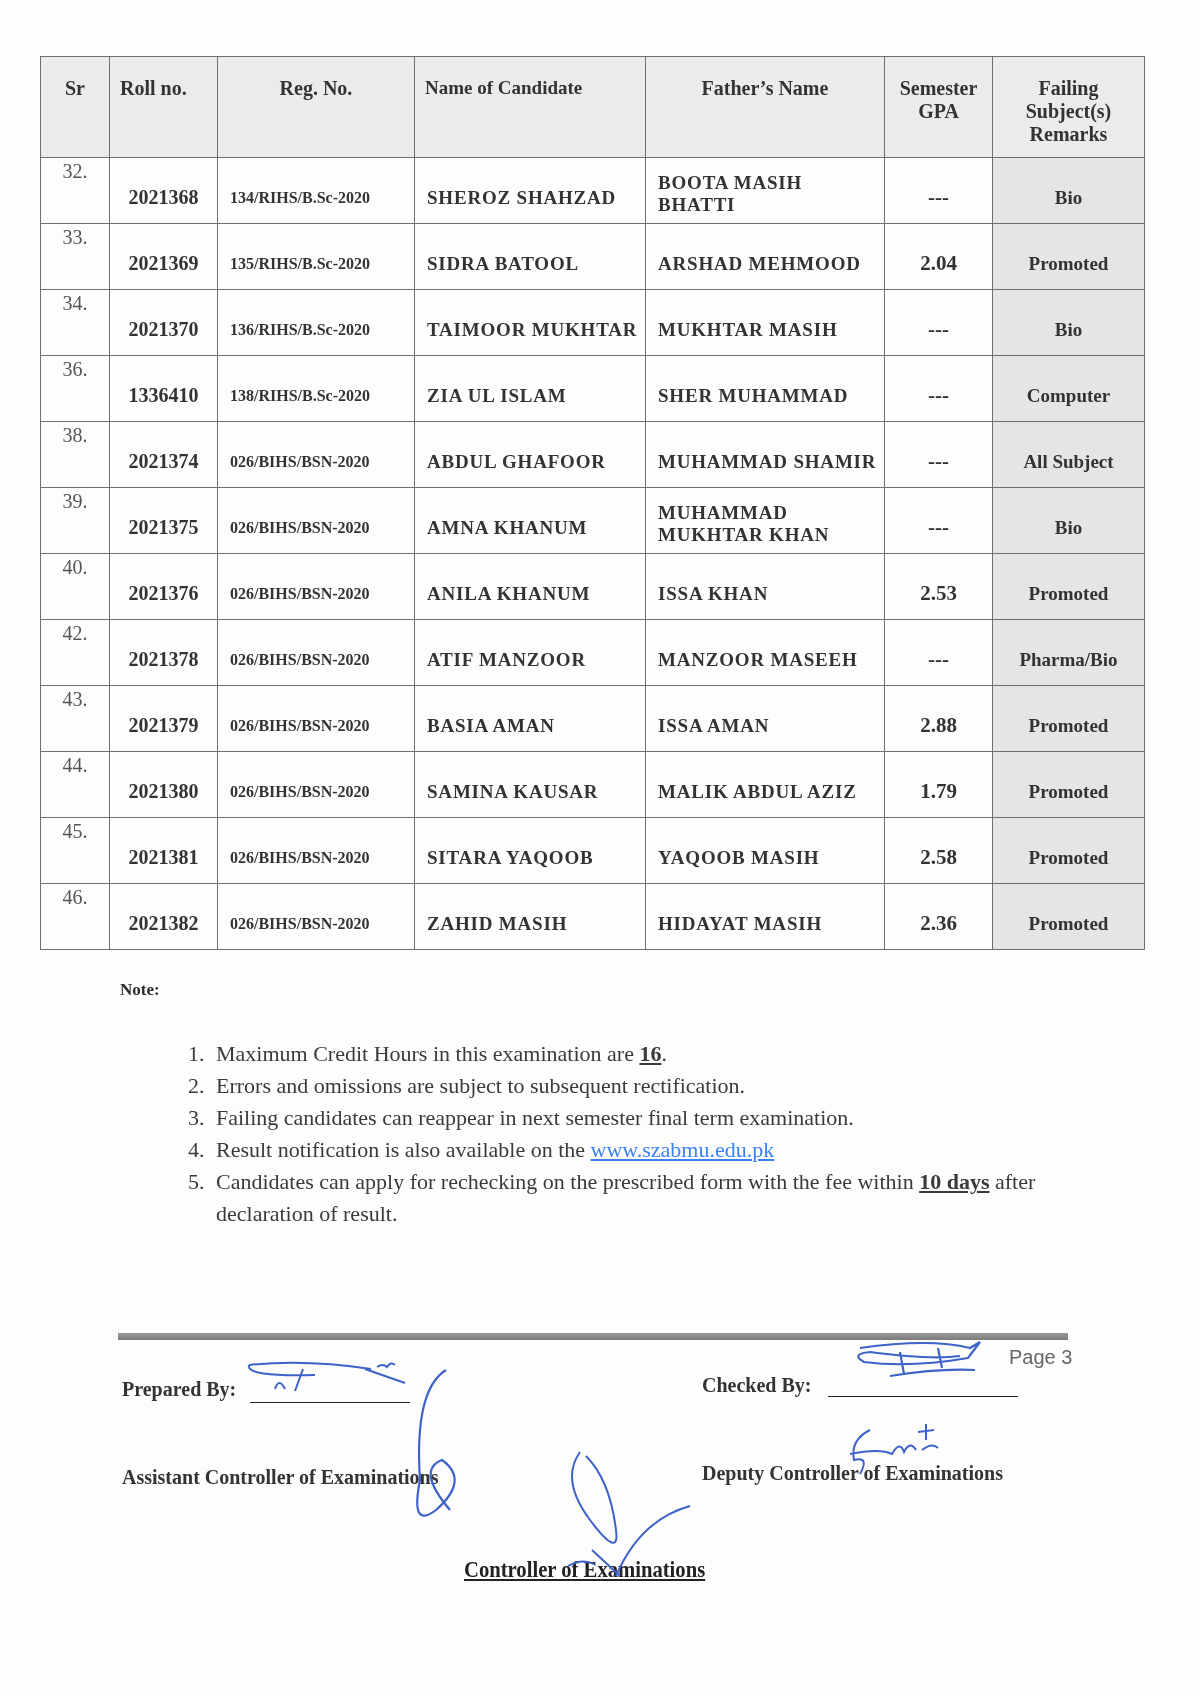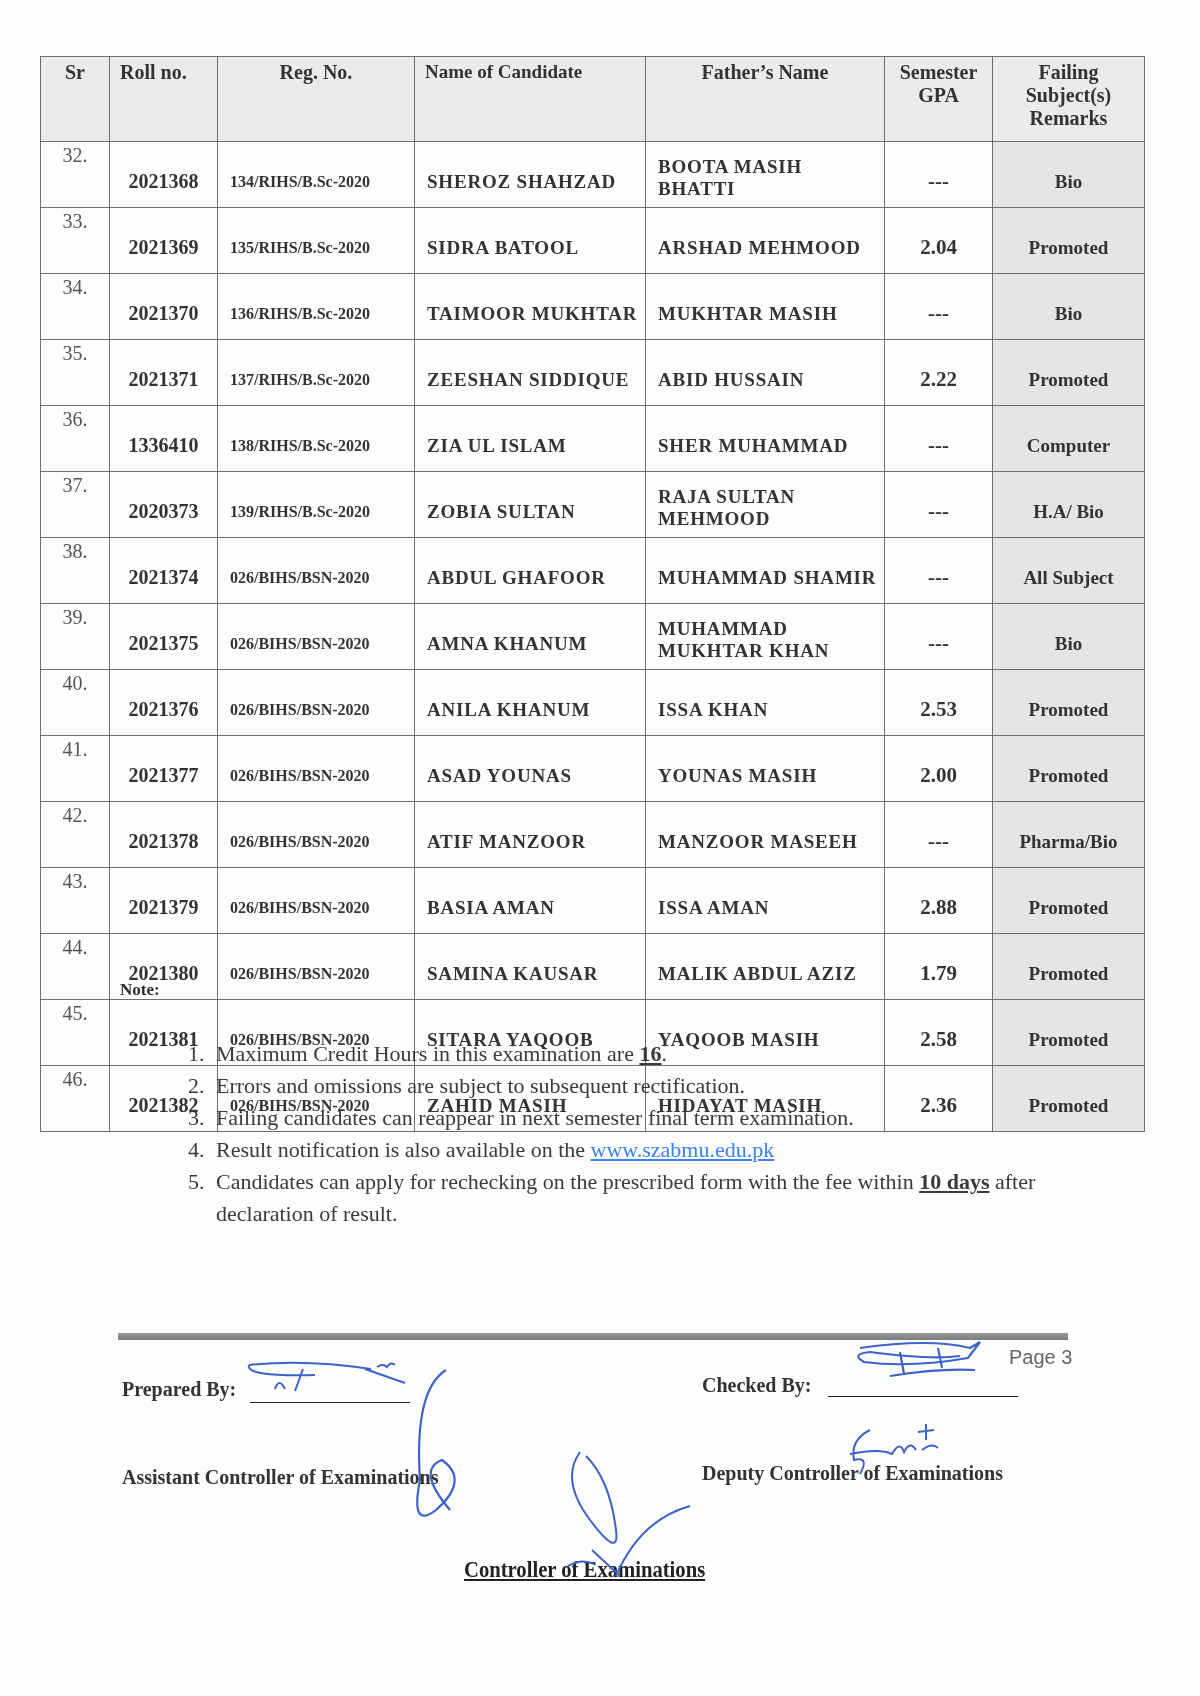--- a/index.html
+++ b/index.html
@@ -10,21 +10,21 @@
   }
   table.result {
     position: absolute; left: 40px; top: 56px;
     border-collapse: collapse; width: 1104px; table-layout: fixed;
   }
   table.result th, table.result td {
     border: 1.5px solid #6e6e6e; padding: 0; font-weight: bold;
   }
   table.result th {
     background: #ebebeb; height: 80px; vertical-align: top;
-    font-size: 20px; padding-top: 4px; color: #333;
+    font-size: 20px; padding-top: 20px; color: #333;
   }
   table.result th.left { text-align: left; padding-left: 10px; font-size: 19px; }
   table.result td { height: 51px; font-size: 19px; color: #333; }
   td.sr { font-weight: normal !important; vertical-align: top; text-align: center; font-size: 20px !important; color: #555 !important; padding-top: 2px !important; border-radius: 28px; }
   td.roll { text-align: center; font-size: 20px !important; padding-top: 14px !important; }
   td.reg { font-size: 16px !important; padding-left: 12px !important; padding-top: 14px !important; }
   td.name { padding-left: 12px !important; padding-top: 14px !important; letter-spacing: 0.8px; }
   td.father { padding-left: 12px !important; letter-spacing: 0.8px; line-height: 22px; padding-top: 6px !important; }
   td.father.single { padding-top: 14px !important; }
   td.gpa { text-align: center; font-size: 21px !important; padding-top: 14px !important; }
@@ -117,54 +117,31 @@
         <td class="roll">2021370</td>
         <td class="reg">136/RIHS/B.Sc-2020</td>
         <td class="name">TAIMOOR MUKHTAR</td>
         <td class="father single">
           <div>MUKHTAR MASIH</div>
         </td>
         <td class="gpa">---</td>
         <td class="remark">Bio</td>
       </tr>
       <tr>
-        <td class="sr">35.</td>
-        <td class="roll">2021371</td>
-        <td class="reg">137/RIHS/B.Sc-2020</td>
-        <td class="name">ZEESHAN SIDDIQUE</td>
-        <td class="father single">
-          <div>ABID HUSSAIN</div>
-        </td>
-        <td class="gpa">2.22</td>
-        <td class="remark">Promoted</td>
-      </tr>
-      <tr>
         <td class="sr">36.</td>
         <td class="roll">1336410</td>
         <td class="reg">138/RIHS/B.Sc-2020</td>
         <td class="name">ZIA UL ISLAM</td>
         <td class="father single">
           <div>SHER MUHAMMAD</div>
         </td>
         <td class="gpa">---</td>
         <td class="remark">Computer</td>
       </tr>
       <tr>
-        <td class="sr">37.</td>
-        <td class="roll">2020373</td>
-        <td class="reg">139/RIHS/B.Sc-2020</td>
-        <td class="name">ZOBIA SULTAN</td>
-        <td class="father">
-          <div>RAJA SULTAN</div>
-          <div>MEHMOOD</div>
-        </td>
-        <td class="gpa">---</td>
-        <td class="remark">H.A/ Bio</td>
-      </tr>
-      <tr>
         <td class="sr">38.</td>
         <td class="roll">2021374</td>
         <td class="reg">026/BIHS/BSN-2020</td>
         <td class="name">ABDUL GHAFOOR</td>
         <td class="father single">
           <div>MUHAMMAD SHAMIR</div>
         </td>
         <td class="gpa">---</td>
         <td class="remark">All Subject</td>
       </tr>
@@ -182,31 +159,20 @@
       </tr>
       <tr>
         <td class="sr">40.</td>
         <td class="roll">2021376</td>
         <td class="reg">026/BIHS/BSN-2020</td>
         <td class="name">ANILA KHANUM</td>
         <td class="father single">
           <div>ISSA KHAN</div>
         </td>
         <td class="gpa">2.53</td>
-        <td class="remark">Promoted</td>
-      </tr>
-      <tr>
-        <td class="sr">41.</td>
-        <td class="roll">2021377</td>
-        <td class="reg">026/BIHS/BSN-2020</td>
-        <td class="name">ASAD YOUNAS</td>
-        <td class="father single">
-          <div>YOUNAS MASIH</div>
-        </td>
-        <td class="gpa">2.00</td>
         <td class="remark">Promoted</td>
       </tr>
       <tr>
         <td class="sr">42.</td>
         <td class="roll">2021378</td>
         <td class="reg">026/BIHS/BSN-2020</td>
         <td class="name">ATIF MANZOOR</td>
         <td class="father single">
           <div>MANZOOR MASEEH</div>
         </td>

